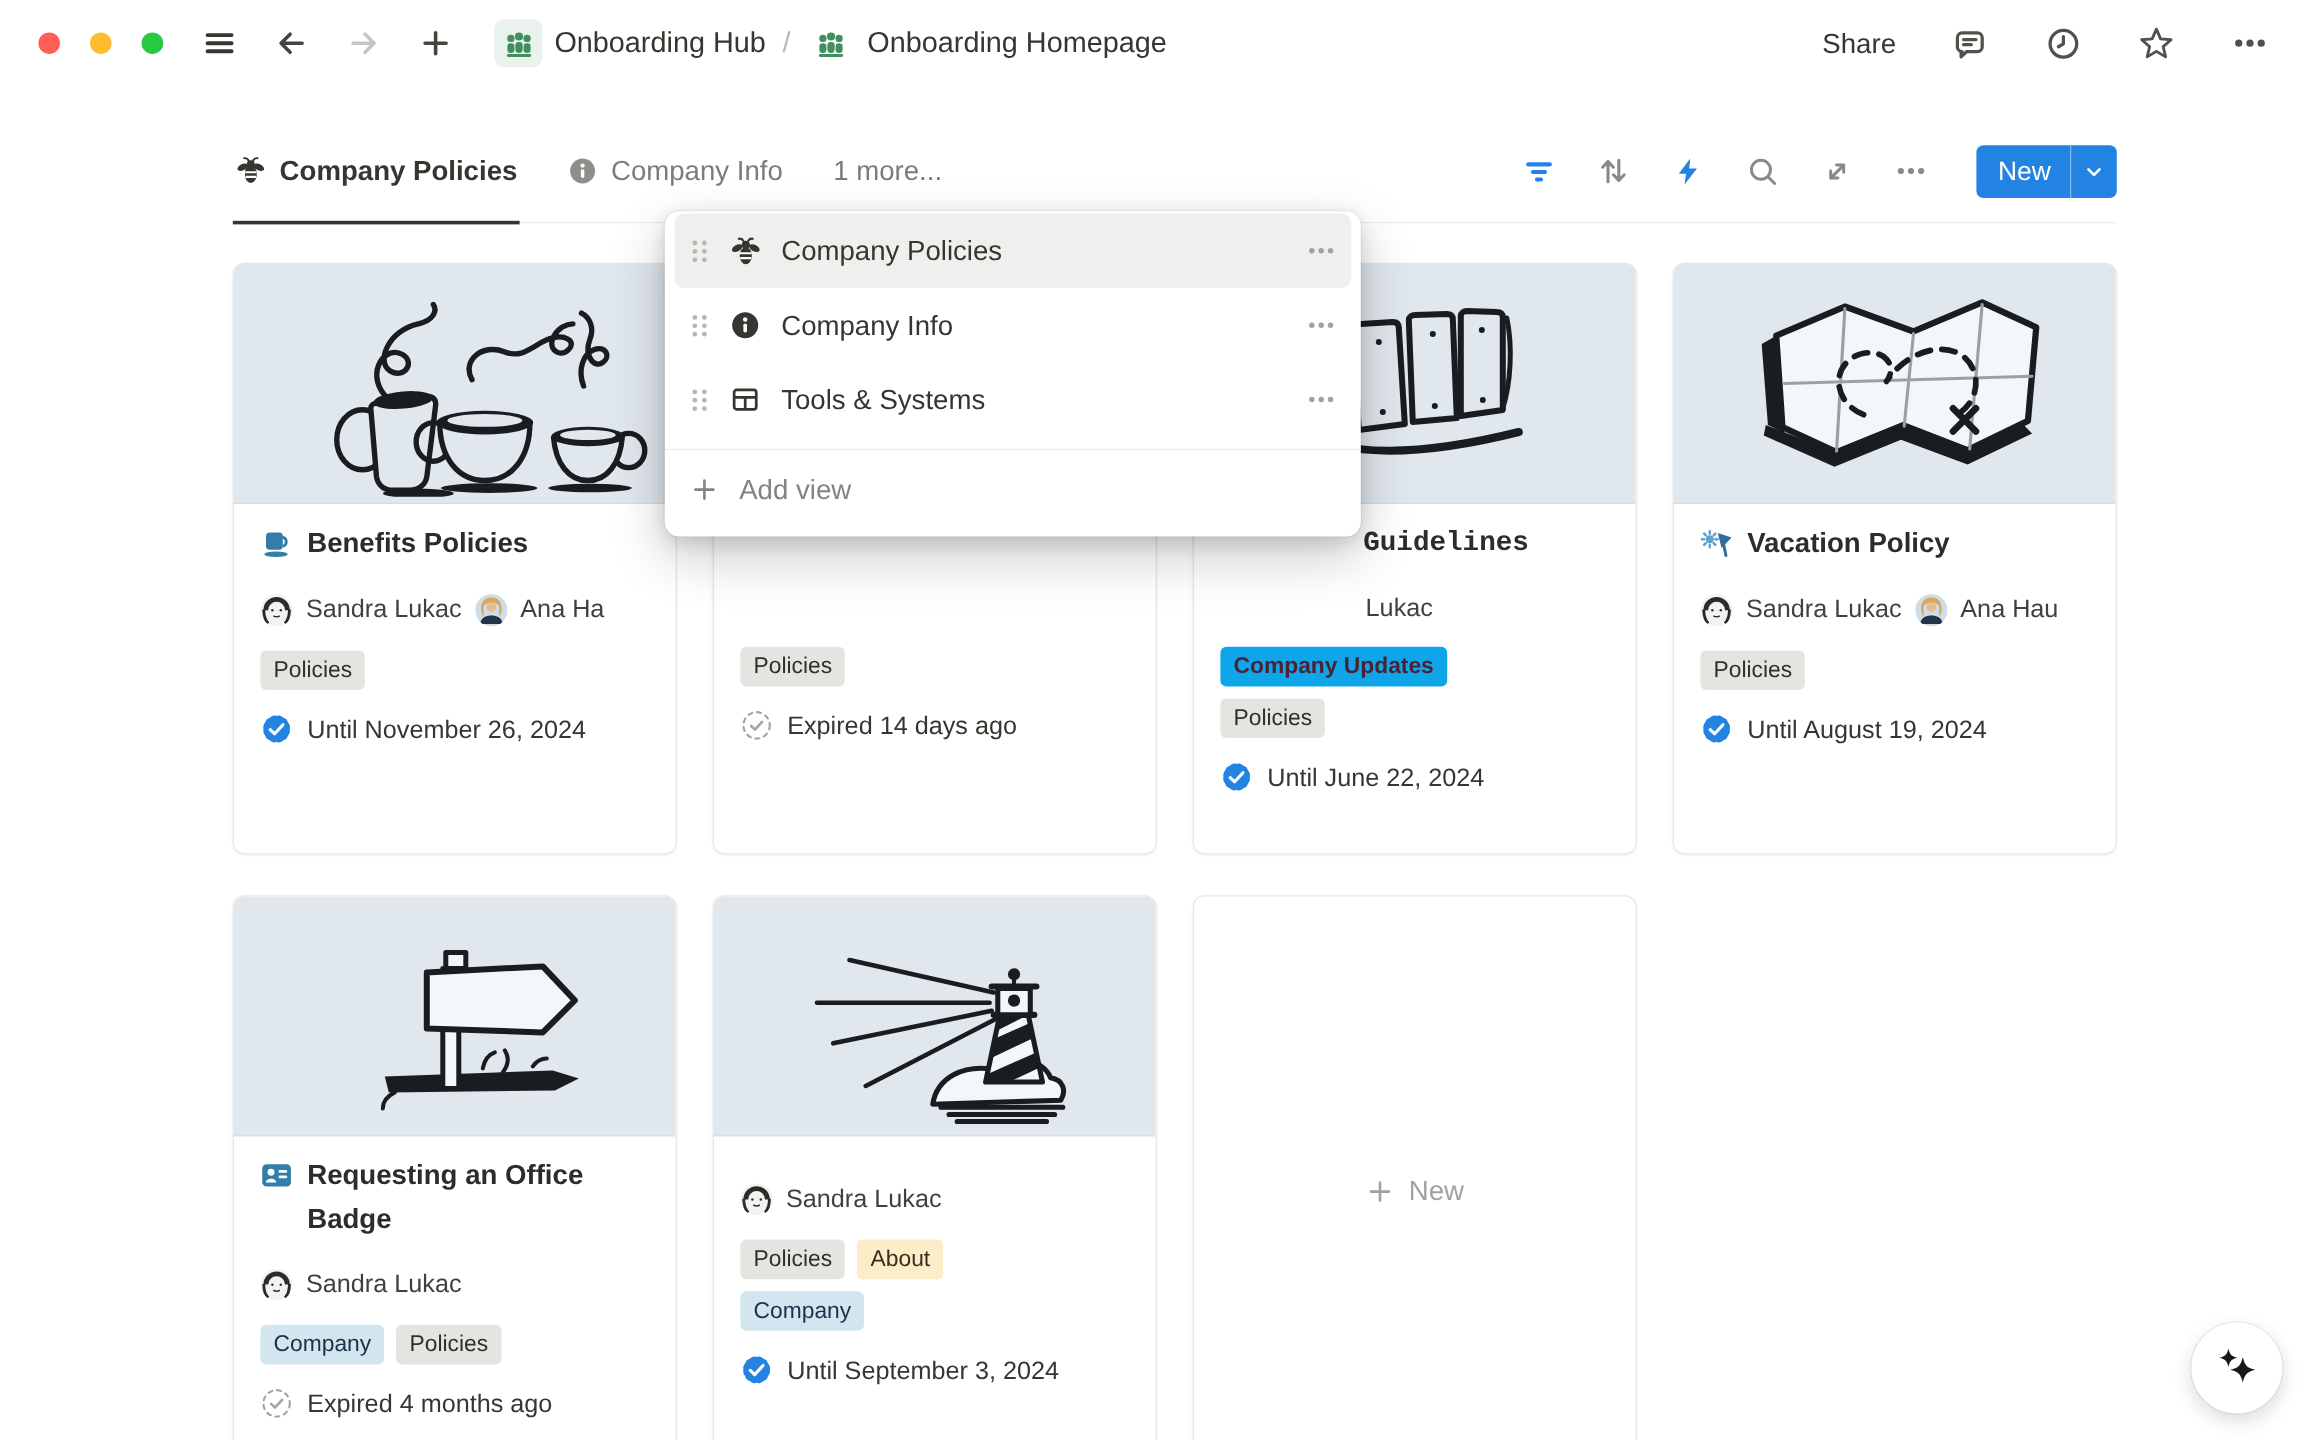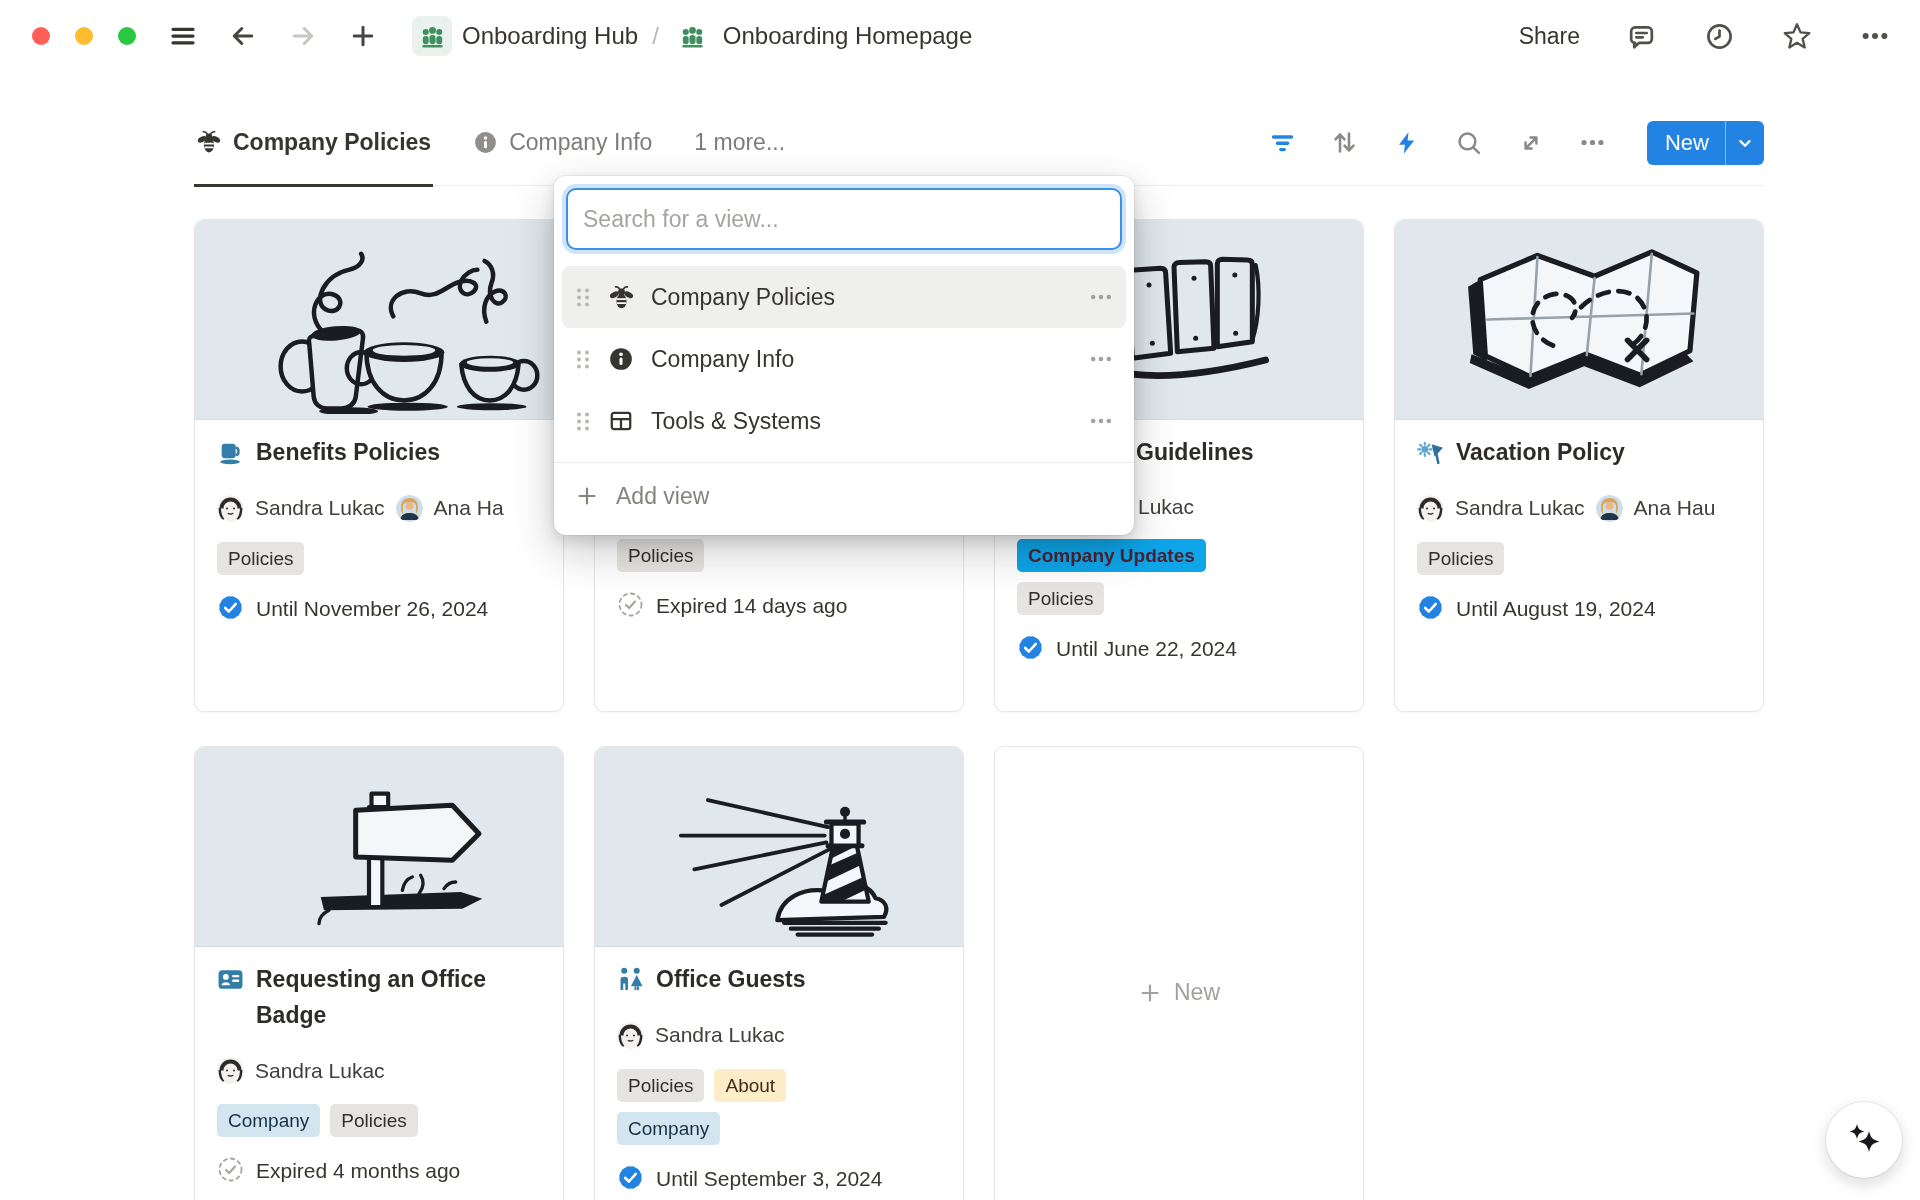--- a/index.html
+++ b/index.html
@@ -44,21 +44,21 @@
   .avatar{width:27px;height:27px;border-radius:50%;overflow:hidden;flex:0 0 auto;}
   .tag-row{display:flex;gap:10px;margin-top:20px;text-align:right;}
   .tag-row + .tag-row{margin-top:10px;}
   .tag{font-size:19px;line-height:1;padding:7px 11px;border-radius:5px;background:#e5e4e1;color:#32302c;white-space:nowrap;}
   .tag.blue{background:#d3e5ef;color:#183347;}
   .tag.pink{background:#0ea5e9;color:#4a2233;font-weight:bold;}
   .tag.yellow{background:#fdecc8;color:#402c1b;}
   .status-row{display:flex;align-items:flex-end;gap:12px;margin-top:19px;font-size:21px;color:#37352f;}
   .sicon{width:27px;height:27px;flex:0 0 auto;}
   .occluded-spacer{height:84px;}
-  .pad-title{padding-left:119px;}
+  .pad-title{padding-left:119px;font-family:Liberation Mono, monospace;}
   .pad-person{padding-left:121px;}
   .new-card{display:flex;align-items:center;justify-content:center;background:#fff;}
   .new-card-inner{display:flex;align-items:center;gap:12px;color:#a3a19d;font-size:23px;}
 
   
   .view-menu{position:absolute;left:554px;top:176px;width:580px;background:#fff;border-radius:12px;z-index:50;
     box-shadow:0 0 0 1px rgba(15,15,15,.05),0 5px 14px rgba(15,15,15,.12),0 16px 44px rgba(15,15,15,.22);padding-bottom:8px;}
   .search-wrap{padding:12px 12px 14px 12px;}
   .vsearch{width:100%;height:62px;border-radius:10px;border:2px solid #3b8fe4;box-shadow:0 0 0 4px rgba(35,131,226,.22);
     font-size:23px;padding:0 15px;color:#37352f;outline:none;background:#fff;font-family:inherit;}
@@ -547,33 +547,20 @@
         <circle cx="258" cy="92" r="6" fill="#191c20" stroke="none"></circle>
         <path d="M236 78 L280 78" stroke-width="6"></path>
         <circle cx="258" cy="66" r="6" fill="#191c20" stroke="none"></circle>
         <path d="M258 72 L258 78" stroke-width="4"></path>
         <g stroke-width="5">
             <path d="M186 197 L306 197M194 204 L298 204M202 211 L290 211"></path>
           </g>
       </svg>
     </div>
     <div class="card-body">
-      <div class="card-title">
-        <span class="ticon">
-          <svg width="27" height="27" viewBox="0 0 26 26" fill="#337ea9">
-              <circle cx="7" cy="4.6" r="2.9"></circle>
-              <path d="M3.4 23 L3.4 12.6 C3.4 9.6 10.6 9.6 10.6 12.6 L10.6 23 L8 23 L8 16.8 L6 16.8 L6 23 Z"></path>
-              <circle cx="19" cy="4.6" r="2.9"></circle>
-              <path d="M19 8.6 L24.6 19.6 L13.4 19.6 Z"></path>
-              <rect x="16.8" y="19.6" width="1.9" height="3.6"></rect>
-              <rect x="19.3" y="19.6" width="1.9" height="3.6"></rect>
-            </svg>
-        </span>
-        <span>Office Guests</span>
-      </div>
       <div class="person-row">
         <span class="avatar">
           <svg width="27" height="27" viewBox="0 0 27 27">
               <circle cx="13.5" cy="13.5" r="13.5" fill="#f3f2f0"></circle>
               <path d="M13.5 2.5 A11 11 0 0 0 2.5 13.5 L6.5 13.5 A7 7 0 0 1 20.5 13.5 L24.5 13.5 A11 11 0 0 0 13.5 2.5 Z" fill="#2c2b28"></path>
               <path d="M2.8 13 C2.8 19 4.5 22.5 6.5 24.5 M24.2 13 C24.2 19 22.5 22.5 20.5 24.5" stroke="#2c2b28" stroke-width="2.4" fill="none"></path>
               <circle cx="10" cy="13.6" r="1" fill="#2c2b28"></circle>
               <circle cx="17" cy="13.6" r="1" fill="#2c2b28"></circle>
               <path d="M10.8 18.2 Q13.5 19.8 16.2 18.2" stroke="#2c2b28" stroke-width="1.3" fill="none"></path>
             </svg>
@@ -609,23 +596,20 @@
         <svg width="24" height="24" viewBox="0 0 24 24" fill="none" stroke="#a3a19d" stroke-width="2.2" stroke-linecap="round">
             <path d="M12 4.5v15M4.5 12h15"></path>
           </svg>
       </span>
       <span>New</span>
     </div>
   </div>
 </div>
 
 <div class="view-menu">
-  <div class="search-wrap">
-    <input class="vsearch" type="text" placeholder="Search for a view..." style="">
-  </div>
   <div class="menu-items">
     <div class="menu-item selected">
       <span class="mhandle">
         <svg width="18" height="25" viewBox="0 0 18 25" fill="#b8b6b2">
             <circle cx="5" cy="5.5" r="2"></circle>
             <circle cx="13" cy="5.5" r="2"></circle>
             <circle cx="5" cy="12.5" r="2"></circle>
             <circle cx="13" cy="12.5" r="2"></circle>
             <circle cx="5" cy="19.5" r="2"></circle>
             <circle cx="13" cy="19.5" r="2"></circle>

